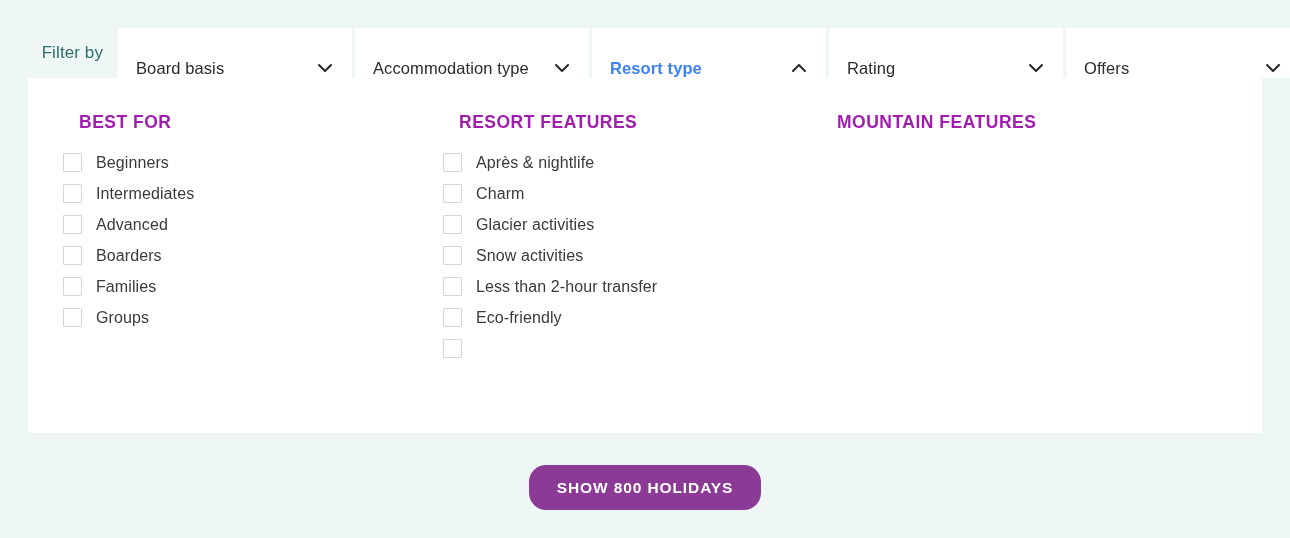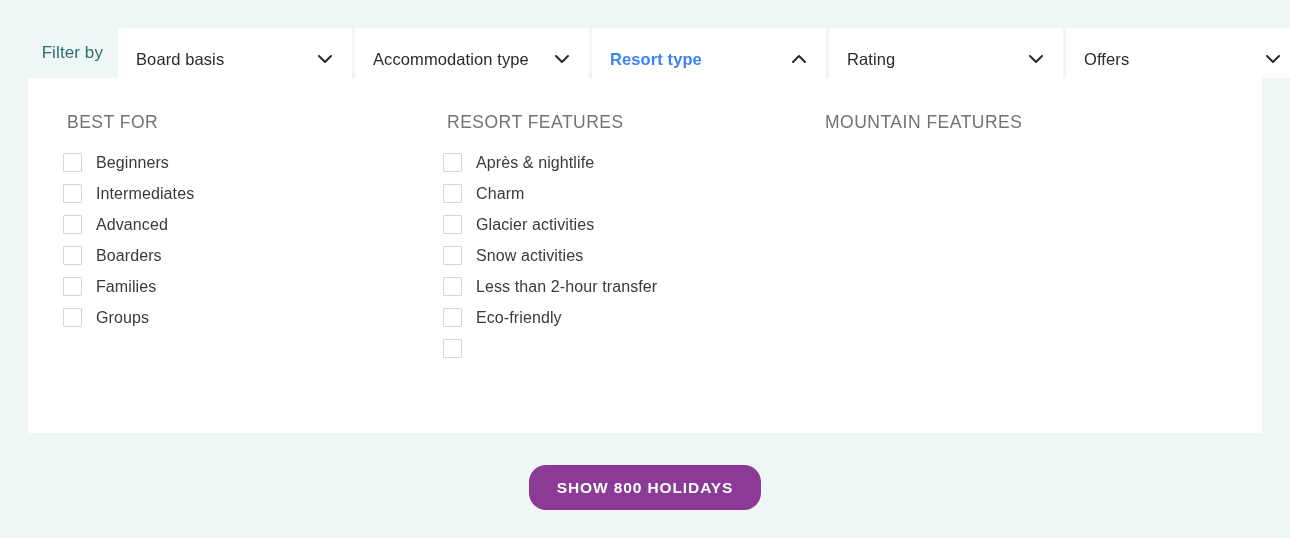--- a/index.html
+++ b/index.html
@@ -49,21 +49,21 @@
     flex: 1 1 auto;
     display: flex;
     align-items: stretch;
     gap: 3px;
   }
 
   .tab {
     flex: 1 1 0;
     background: #ffffff;
     display: flex;
-    align-items: center;
+    align-items: flex-end;
     justify-content: space-between;
     padding: 12px 17px 0 18px;
     box-sizing: border-box;
     cursor: pointer;
     position: relative;
   }
 
   .tab-label {
     font-size: 16.5px;
     color: #2b2b2b;
@@ -106,25 +106,25 @@
   }
 
   .col {
     box-sizing: border-box;
   }
   .col-1 { width: 380px; padding-left: 35px; }
   .col-2 { width: 378px; padding-left: 35px; }
   .col-3 { width: 400px; padding-left: 35px; }
 
   .col-heading {
-    color: #737373;
+    color: #a21caf;
     font-size: 17.5px;
     letter-spacing: 0.5px;
-    margin: 0 0 14px 4px;
-    font-weight: normal;
+    margin: 0 0 14px 16px;
+    font-weight: bold;
     text-transform: uppercase;
   }
 
   .opt-list {
     list-style: none;
     margin: 0;
     padding: 0;
   }
 
   .opt {

